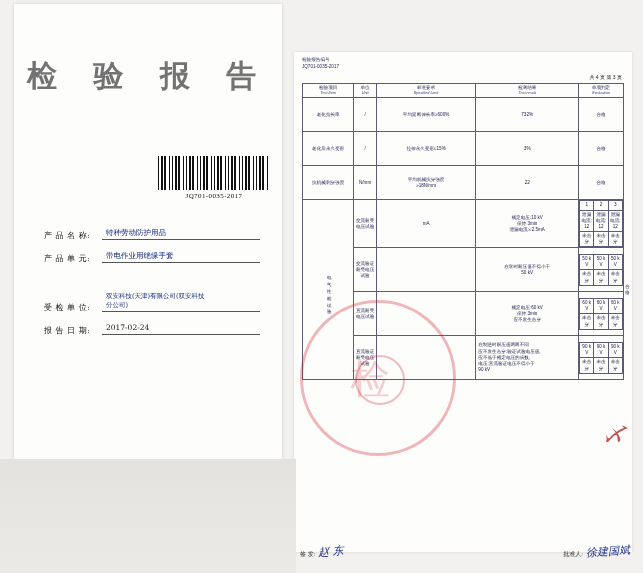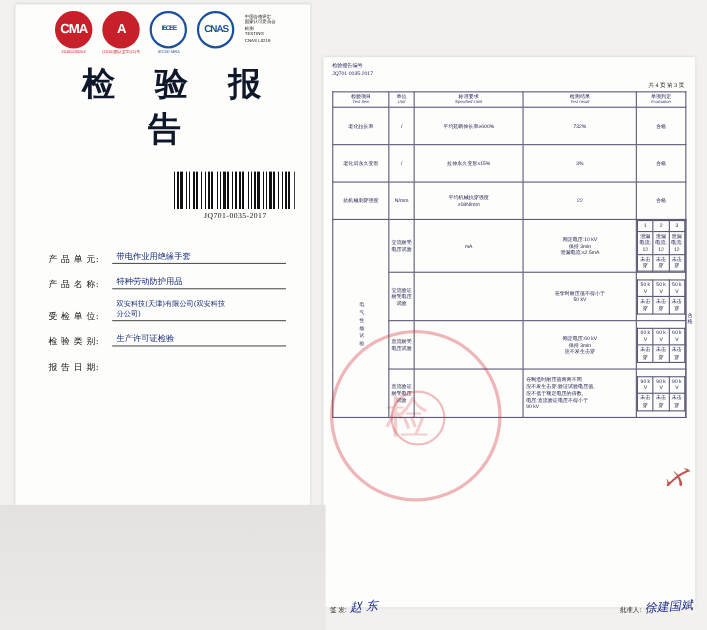--- a/index.html
+++ b/index.html
@@ -37,25 +37,25 @@
   .logo .sub{
     font-size:3.6px;color:#c8202a;margin-top:1px;white-space:nowrap;
   }
   .logo .sub.blue{color:#1a4f9c;}
   .logo.cnas .mark{border-color:#1a4f9c;color:#1a4f9c;font-size:9px;}
   .logo-text{
     font-size:4px;line-height:1.35;color:#111;text-align:left;white-space:pre-line;
     margin-top:2px;
   }
   .title-cn{
-    position:absolute;left:16px;right:0;top:52px;
-    text-align:center;
+    position:absolute;left:0;right:0;top:52px;
+    text-align:left;
     font-family:"DejaVu Serif","Liberation Serif",serif;
     font-size:30px;font-weight:bold;letter-spacing:13px;
-    color:#0f172a;text-indent:13px;
+    color:#737373;text-indent:13px;
   }
   .barcode-wrap{
     position:absolute;left:144px;top:152px;width:112px;text-align:center;
   }
   .barcode{
     height:34px;width:110px;
     background:repeating-linear-gradient(to right,
       #111 0 1px,#fff 1px 3px,#111 3px 5px,#fff 5px 6px,
       #111 6px 8px,#fff 8px 11px,#111 11px 12px,#fff 12px 14px);
   }
@@ -75,21 +75,21 @@
   }
   .flabel{
     width:58px;font-size:8px;color:#111;letter-spacing:.5px;
     white-space:pre-line;line-height:1.15;text-align:justify;
   }
   .fval{
     flex:1;border-bottom:1px solid #555;
     font-size:7.5px;color:#132a7a;padding:0 2px 1px 4px;
     min-height:11px;line-height:11px;white-space:nowrap;overflow:hidden;
   }
-  .fval.two{line-height:9px;min-height:18px;white-space:pre-line;font-size:6.5px;}
+  .fval.two{line-height:9px;min-height:18px;white-space:pre-line;font-size:6.5px;margin-top:20px;}
   .fval.black{color:#111;}
   .dept{
     position:absolute;left:28px;top:418px;width:214px;
     text-align:center;font-size:10.5px;letter-spacing:2px;color:#111;
     font-family:"DejaVu Serif","Liberation Serif",serif;
   }
   
   .right-doc{
     position:absolute;left:294px;top:52px;width:338px;height:500px;
     background:#fdfdfb;
@@ -166,70 +166,45 @@
     background:linear-gradient(180deg,#e3e2de 0%,#eceae6 100%);
   }
 </style>
 </head>
 <body>
 
 <div class="page">
 
   <div class="left-doc">
 
-    <div class="logos">
-      <div class="logo">
-        <div class="mark red-fill">CMA</div>
-        <div class="sub">2015020026Z</div>
-      </div>
-      <div class="logo">
-        <div class="mark red-fill">A</div>
-        <div class="sub">(2015)国认监字(11)号</div>
-      </div>
-      <div class="logo">
-        <div class="mark blue" style="font-size:6px;">IECEE</div>
-        <div class="sub blue">IECEE-MRA</div>
-      </div>
-      <div class="logo cnas">
-        <div class="mark">CNAS</div>
-      </div>
-      <div class="logo-text">中国合格评定
-国家认可委员会
-检测
-TESTING
-CNAS L0219</div>
-    </div>
 
     <div class="title-cn">检 验 报 告</div>
 
     <div class="barcode-wrap">
       <div class="barcode"></div>
       <div class="barcode-num">JQ701-0035-2017</div>
     </div>
 
     <div class="form">
       <div class="frow">
+        <div class="flabel">产 品 名 称:</div>
+        <div class="fval">特种劳动防护用品</div>
+      </div>
+      <div class="frow">
         <div class="flabel">产 品 单 元:</div>
         <div class="fval">带电作业用绝缘手套</div>
-      </div>
-      <div class="frow">
-        <div class="flabel">产 品 名 称:</div>
-        <div class="fval">特种劳动防护用品</div>
       </div>
       <div class="frow">
         <div class="flabel">受 检 单 位:</div>
         <div class="fval two">双安科技(天津)有限公司(双安科技
 分公司)</div>
       </div>
       <div class="frow">
-        <div class="flabel">检 验 类 别:</div>
-        <div class="fval">生产许可证检验</div>
-      </div>
-      <div class="frow">
         <div class="flabel">报 告 日 期:</div>
+        <div class="fval black">2017-02-24</div>
       </div>
     </div>
 
   </div>
 
   <div class="right-doc">
     <div class="rp-head">
       <span>检验报告编号</span><br>
       <span>JQ701-0035-2017</span>
     </div>

